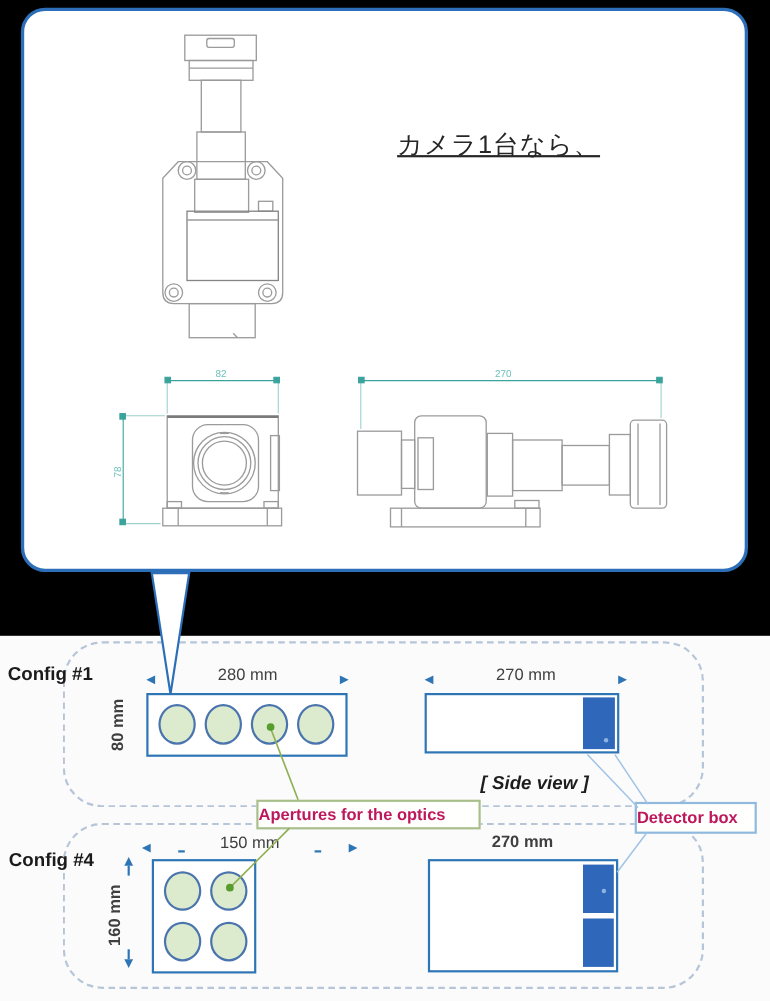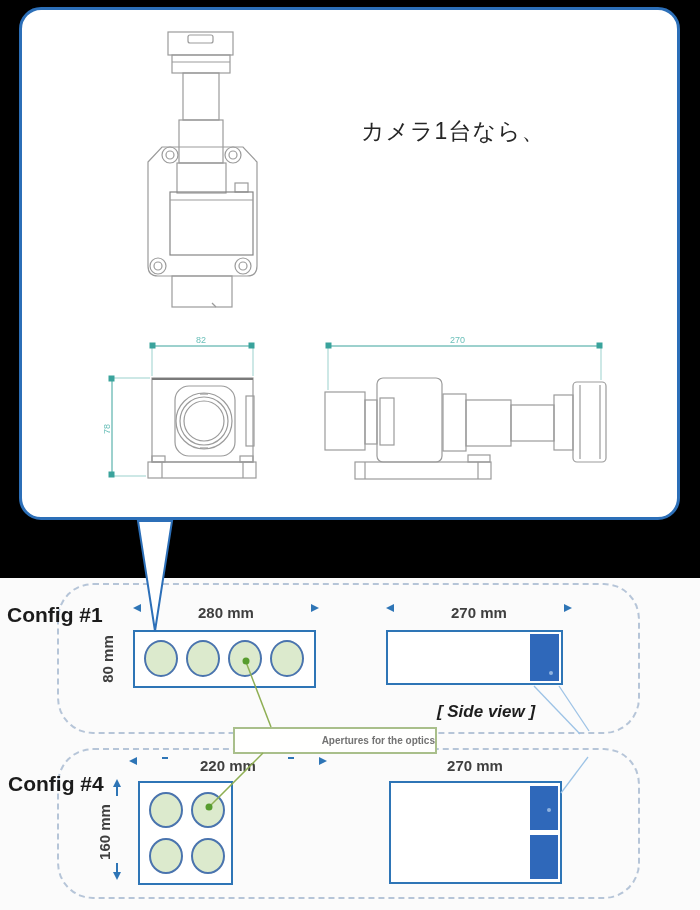--- a/index.html
+++ b/index.html
@@ -2,53 +2,53 @@
 <html><head>
 <meta charset="utf-8">
 <style>
   html,body{margin:0;padding:0;background:#000;}
   #stage{position:relative;width:700px;height:910px;background:#000;overflow:hidden;
          font-family:"Liberation Sans",sans-serif;}
   .abs{position:absolute;}
   
   #bubble{left:19px;top:7px;width:661px;height:513px;background:#ffffff;
           border:3px solid #2c6fb8;border-radius:22px;box-sizing:border-box;}
-  #note{left:361px;top:112px;font-size:23px;line-height:38px;color:#262626;letter-spacing:1px;}
+  #note{left:361px;top:112px;font-size:23px;line-height:38px;color:#262626;letter-spacing:1px;text-decoration:underline;}
   
   #bottom-area{left:0;top:578px;width:700px;height:332px;background:#fbfbfb;}
   .panel{border:2px dashed #b6c5d8;border-radius:36px;box-sizing:border-box;background:transparent;}
   #panel1{left:57px;top:583px;width:583px;height:151px;}
   #panel2{left:57px;top:748px;width:583px;height:151px;}
-  .config-label{font-size:21px;font-weight:bold;color:#1b1b1b;}
+  .config-label{font-size:17px;font-weight:bold;color:#1b1b1b;}
   
   .view-rect{border:2px solid #2e75b6;background:#ffffff;box-sizing:border-box;}
   .aperture{border:2px solid #4a74ae;background:#dceacd;border-radius:50%;box-sizing:border-box;}
   .detector{background:#2f68ba;}
   .detector .dot{position:absolute;width:4px;height:4px;border-radius:50%;background:#8fb3e0;}
   
-  .dim-h{display:flex;align-items:flex-start;height:18px;color:#3f3f3f;font-size:15px;font-weight:bold;gap:25px;}
+  .dim-h{display:flex;align-items:flex-end;height:18px;color:#3f3f3f;font-size:15px;font-weight:normal;gap:25px;}
   .dim-h .lab{margin:0 7px;white-space:nowrap;}
   .dline{flex:1;height:2px;background:#2e75b6;}
   .dline.fix{flex:0 0 6px;}
   .ah-l{width:0;height:0;border-top:4px solid transparent;border-bottom:4px solid transparent;
         border-right:8px solid #2e75b6;}
   .ah-r{width:0;height:0;border-top:4px solid transparent;border-bottom:4px solid transparent;
         border-left:8px solid #2e75b6;}
   .rot{transform:rotate(-90deg);transform-origin:center;text-align:center;
        color:#3f3f3f;font-size:15px;font-weight:bold;white-space:nowrap;}
   .va-up{width:0;height:0;border-left:4px solid transparent;border-right:4px solid transparent;
          border-bottom:8px solid #2e75b6;}
   .va-dn{width:0;height:0;border-left:4px solid transparent;border-right:4px solid transparent;
          border-top:8px solid #2e75b6;}
   .vstem{width:2px;background:#2e75b6;}
   .caption{font-size:17px;font-style:italic;font-weight:bold;color:#1d1d1d;text-align:center;}
   .dim-plain{color:#3f3f3f;font-size:15px;font-weight:bold;text-align:center;}
   
   .callout-box{box-sizing:border-box;background:#fffffe;display:flex;align-items:center;
-               justify-content:flex-end;font-size:10px;font-weight:bold;color:#737373;}
+               justify-content:flex-start;font-size:15px;font-weight:bold;color:#be185d;}
   #apertures-label{left:233px;top:727px;width:204px;height:27px;border:2px solid #a9bf8b;}
   #detector-label{left:577px;top:729px;width:111px;height:29px;border:2px solid #90badd;}
   svg{display:block;}
   #overlay{left:0;top:0;pointer-events:none;}
 </style>
 </head>
 <body>
 
 <div id="stage">
 
@@ -88,21 +88,21 @@
   <div class="abs view-rect" style="left:386px;top:630px;width:177px;height:55px;">
     <div class="detector" style="position:absolute;right:2px;top:2px;width:29px;height:47px;">
       <span class="dot" style="left:19px;top:37px;"></span>
     </div>
   </div>
   <div class="abs caption" style="left:411px;top:702px;width:150px;">[ Side view ]</div>
 
   <div class="abs dim-h" style="left:129px;top:757px;width:106px;">
     <span class="ah-l"></span>
     <span class="dline fix"></span>
-    <span class="lab">220 mm</span>
+    <span class="lab">150 mm</span>
     <span class="dline fix"></span>
     <span class="ah-r"></span>
   </div>
   <div class="abs view-rect" style="left:138px;top:781px;width:95px;height:104px;"></div>
   <div class="abs aperture" style="left:149px;top:792px;width:34px;height:36px;"></div>
   <div class="abs aperture" style="left:191px;top:792px;width:34px;height:36px;"></div>
   <div class="abs aperture" style="left:149px;top:838px;width:34px;height:36px;"></div>
   <div class="abs aperture" style="left:191px;top:838px;width:34px;height:36px;"></div>
   <div class="abs rot" style="left:74px;top:824px;width:60px;height:16px;">160 mm</div>
   <div class="abs va-up" style="left:113px;top:779px;"></div>
@@ -113,20 +113,23 @@
   <div class="abs dim-plain" style="left:415px;top:757px;width:120px;">270 mm</div>
   <div class="abs view-rect" style="left:389px;top:781px;width:173px;height:103px;">
     <div class="detector" style="position:absolute;right:2px;top:3px;width:28px;height:44px;">
       <span class="dot" style="left:17px;top:22px;"></span>
     </div>
     <div class="detector" style="position:absolute;right:2px;bottom:3px;width:28px;height:44px;"></div>
   </div>
 
   <div id="apertures-label" class="abs callout-box">
     <span>Apertures for the optics</span>
+  </div>
+  <div id="detector-label" class="abs callout-box">
+    <span>Detector box</span>
   </div>
 
   <svg id="overlay" class="abs" width="700" height="910" viewBox="0 0 700 910">
 
     <g stroke="#9b9b9b" fill="none" stroke-width="1.2">
       <rect x="168" y="32" width="65" height="23"></rect>
       <rect x="188" y="35" width="25" height="8" rx="2"></rect>
       <rect x="172" y="55" width="58" height="18"></rect>
       <line x1="172" y1="62" x2="230" y2="62"></line>
       <rect x="183" y="73" width="36" height="47"></rect>

